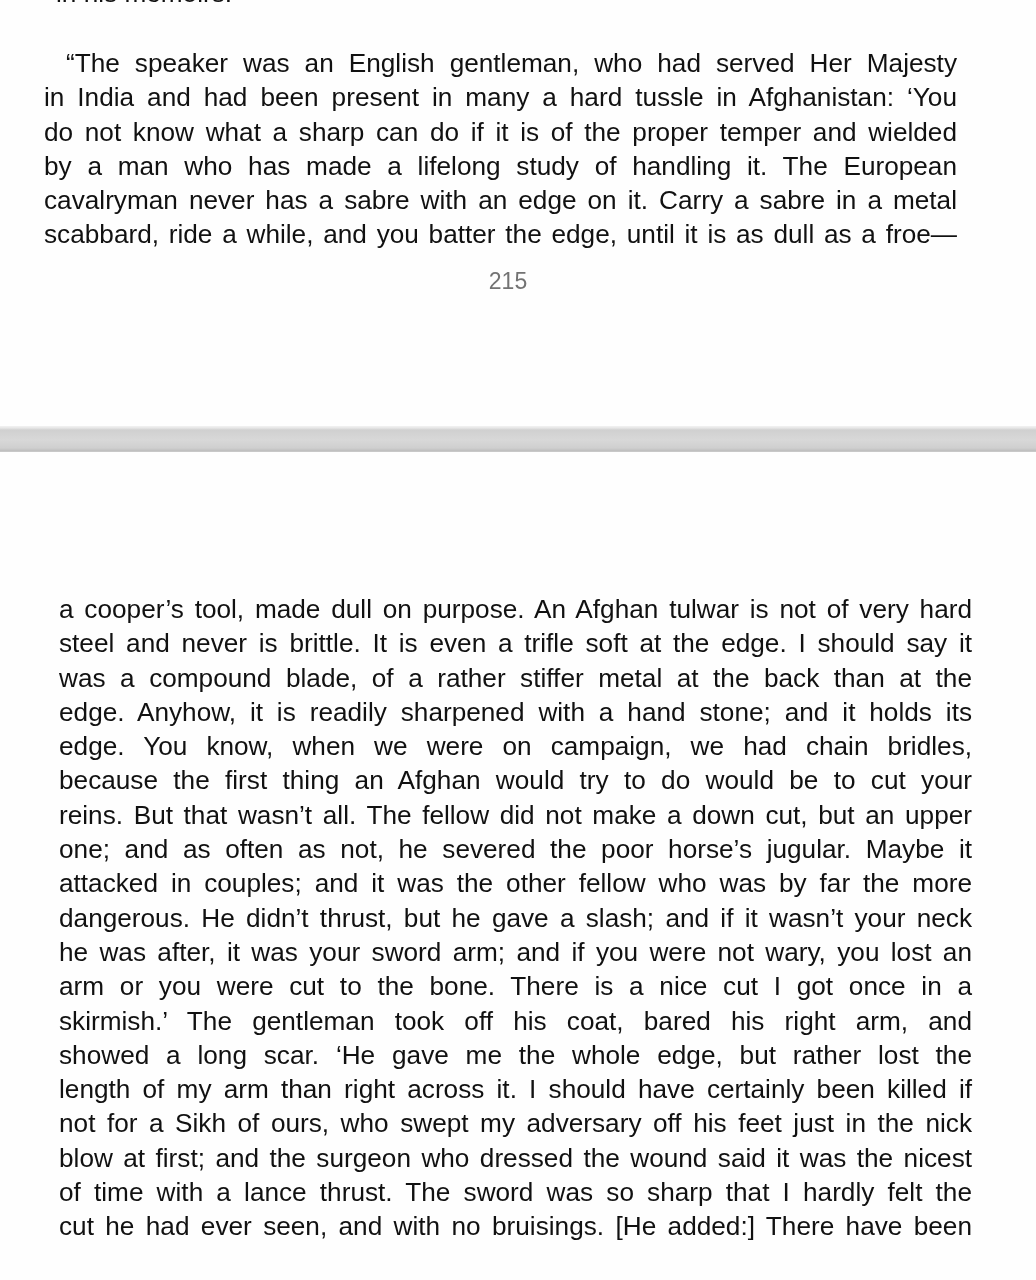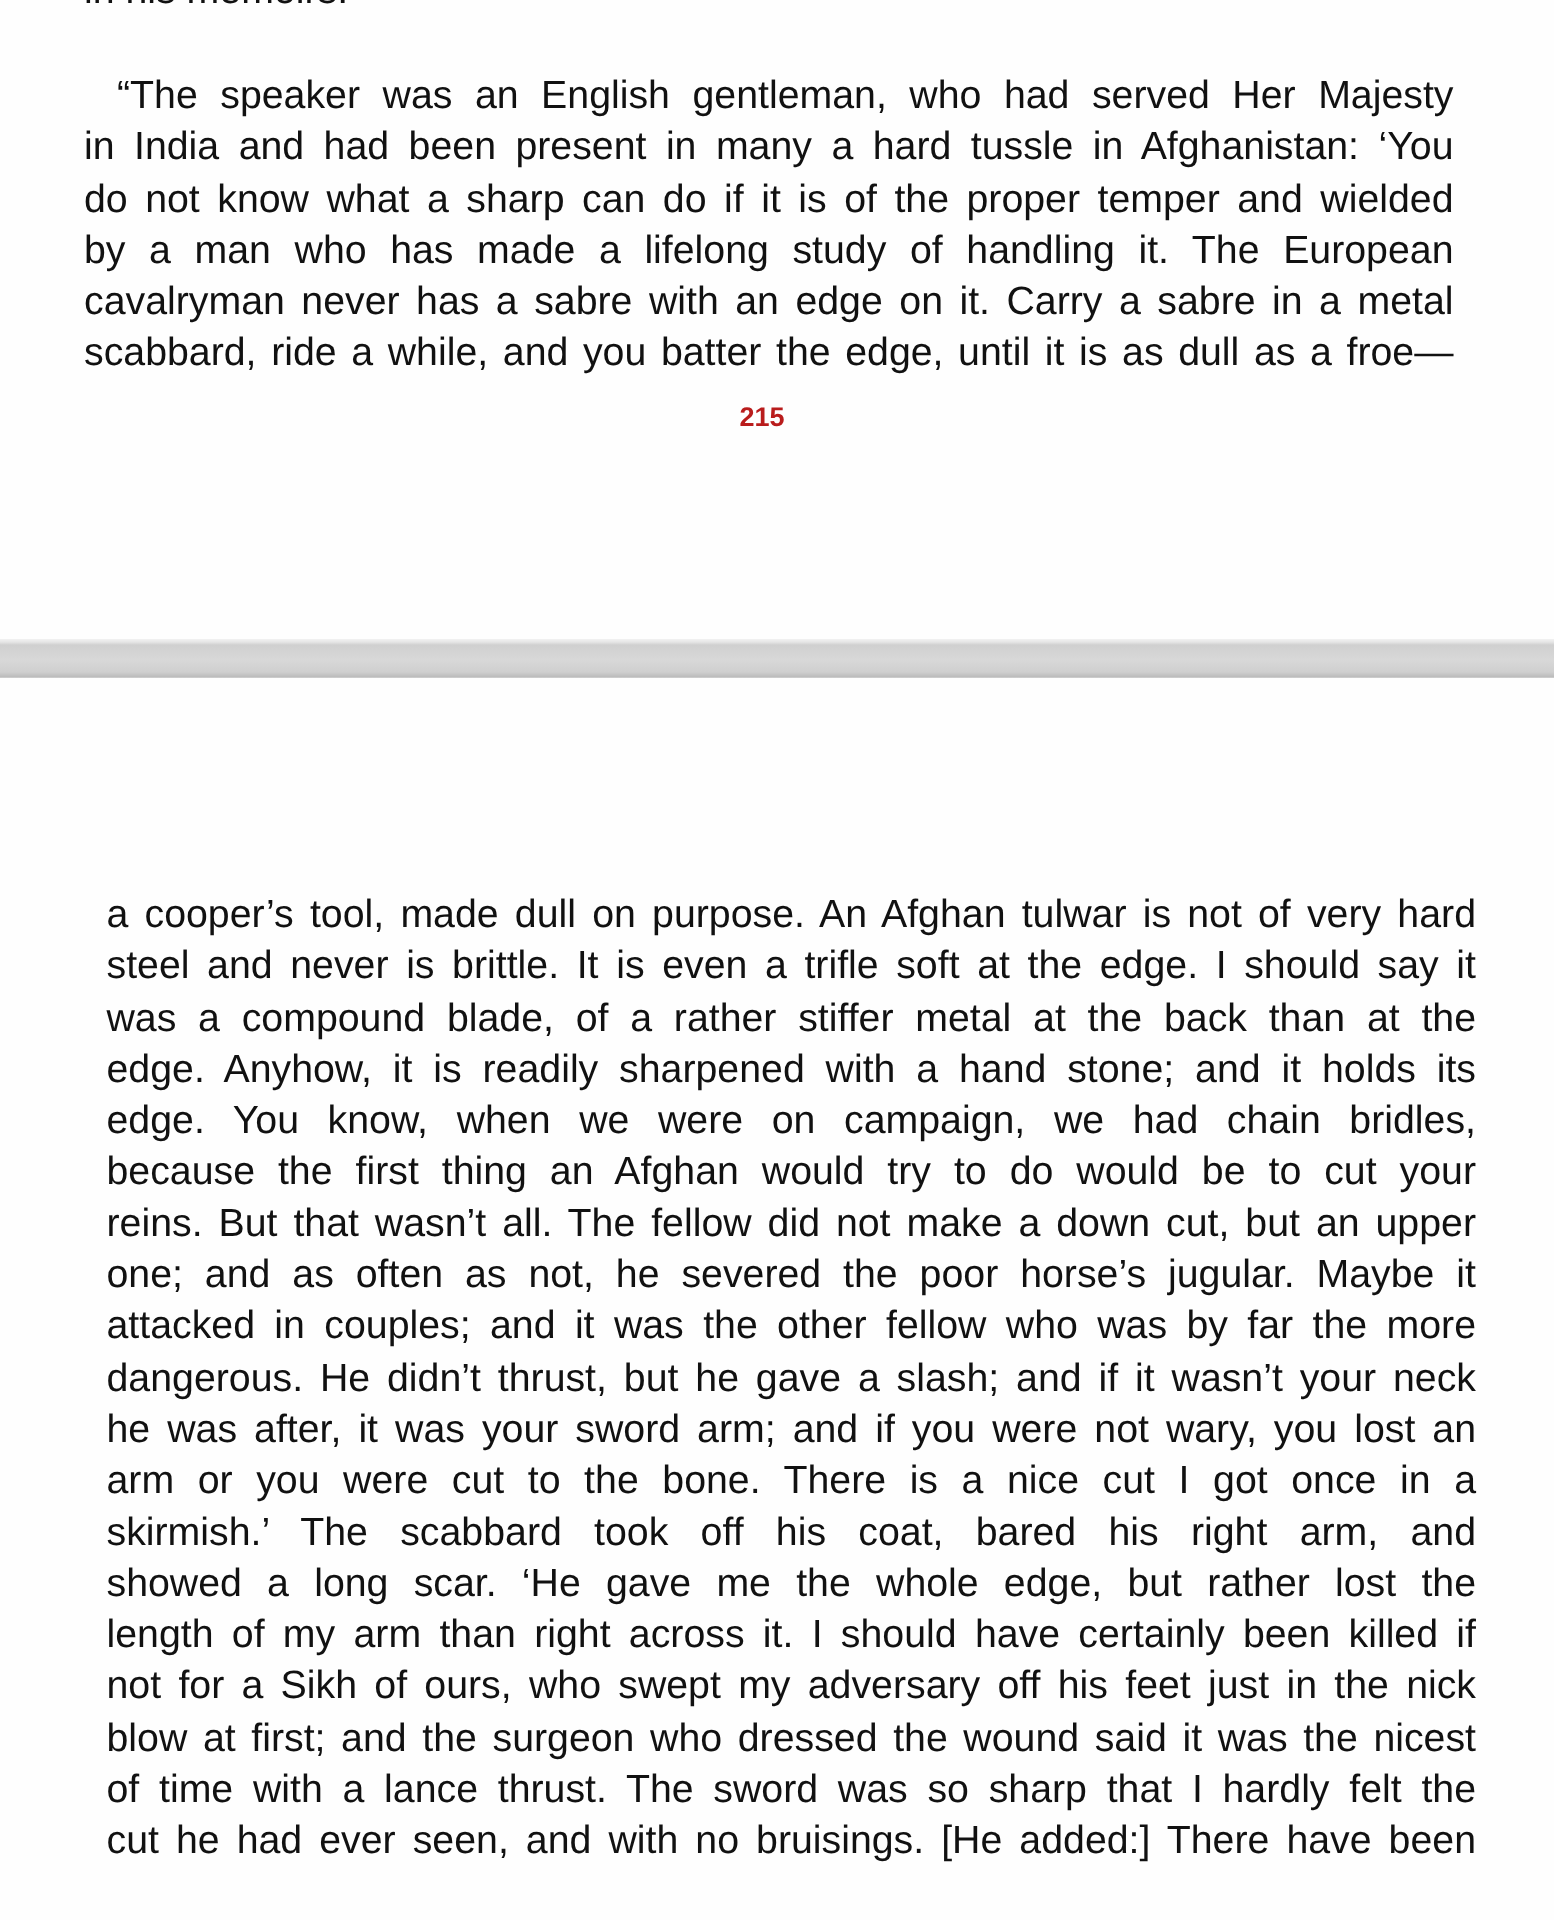--- a/index.html
+++ b/index.html
@@ -9,33 +9,33 @@
     font-family: "Liberation Sans", sans-serif;
     color: #111111;
     position: relative;
   }
   .page {
     position: absolute; left: 0; width: 1036px; background: #fefefe;
   }
   .page-top { top: 0; height: 428px; }
   .page-bottom { top: 452px; height: 828px; }
   .text {
-    position: absolute; left: 56px; width: 913px;
+    position: absolute; left: 44px; width: 913px;
     font-size: 26.2px; line-height: 34.3px;
     text-align: justify; margin: 0;
   }
   .line { display: block; text-align: justify; text-align-last: justify; height: 34.3px; white-space: nowrap; overflow: visible; }
   .line.indent { padding-left: 22px; }
   .cutline {
     position: absolute; left: 56px; top: -24px;
     font-size: 26.2px; line-height: 34.3px;
   }
   .page-number {
     position: absolute; left: 0; width: 1016px; top: 268px;
-    text-align: center; font-size: 18px; color: #b91c1c; font-weight: bold;
+    text-align: center; font-size: 23px; color: #737373;
   }
   .separator {
     position: absolute; left: 0; top: 426px; width: 1036px; height: 28px;
     background: linear-gradient(#f2f2f2 0px, #e6e6e6 2px, #d0d0d0 4px, #d8d8d8 14px, #cfcfcf 22px, #bdbdbd 25px, #e8e8e8 27px, #f6f6f6 28px);
   }
 </style>
 </head>
 <body>
 
 <div class="page page-top">
@@ -60,21 +60,21 @@
     <span class="line">was a compound blade, of a rather stiffer metal at the back than at the</span>
     <span class="line">edge. Anyhow, it is readily sharpened with a hand stone; and it holds its</span>
     <span class="line">edge. You know, when we were on campaign, we had chain bridles,</span>
     <span class="line">because the first thing an Afghan would try to do would be to cut your</span>
     <span class="line">reins. But that wasn’t all. The fellow did not make a down cut, but an upper</span>
     <span class="line">one; and as often as not, he severed the poor horse’s jugular. Maybe it</span>
     <span class="line">attacked in couples; and it was the other fellow who was by far the more</span>
     <span class="line">dangerous. He didn’t thrust, but he gave a slash; and if it wasn’t your neck</span>
     <span class="line">he was after, it was your sword arm; and if you were not wary, you lost an</span>
     <span class="line">arm or you were cut to the bone. There is a nice cut I got once in a</span>
-    <span class="line">skirmish.’ The scabbard took off his coat, bared his right arm, and</span>
+    <span class="line">skirmish.’ The gentleman took off his coat, bared his right arm, and</span>
     <span class="line">showed a long scar. ‘He gave me the whole edge, but rather lost the</span>
     <span class="line">length of my arm than right across it. I should have certainly been killed if</span>
     <span class="line">not for a Sikh of ours, who swept my adversary off his feet just in the nick</span>
     <span class="line">blow at first; and the surgeon who dressed the wound said it was the nicest</span>
     <span class="line">of time with a lance thrust. The sword was so sharp that I hardly felt the</span>
     <span class="line">cut he had ever seen, and with no bruisings. [He added:] There have been</span>
   </div>
 </div>
 
 </body></html>

